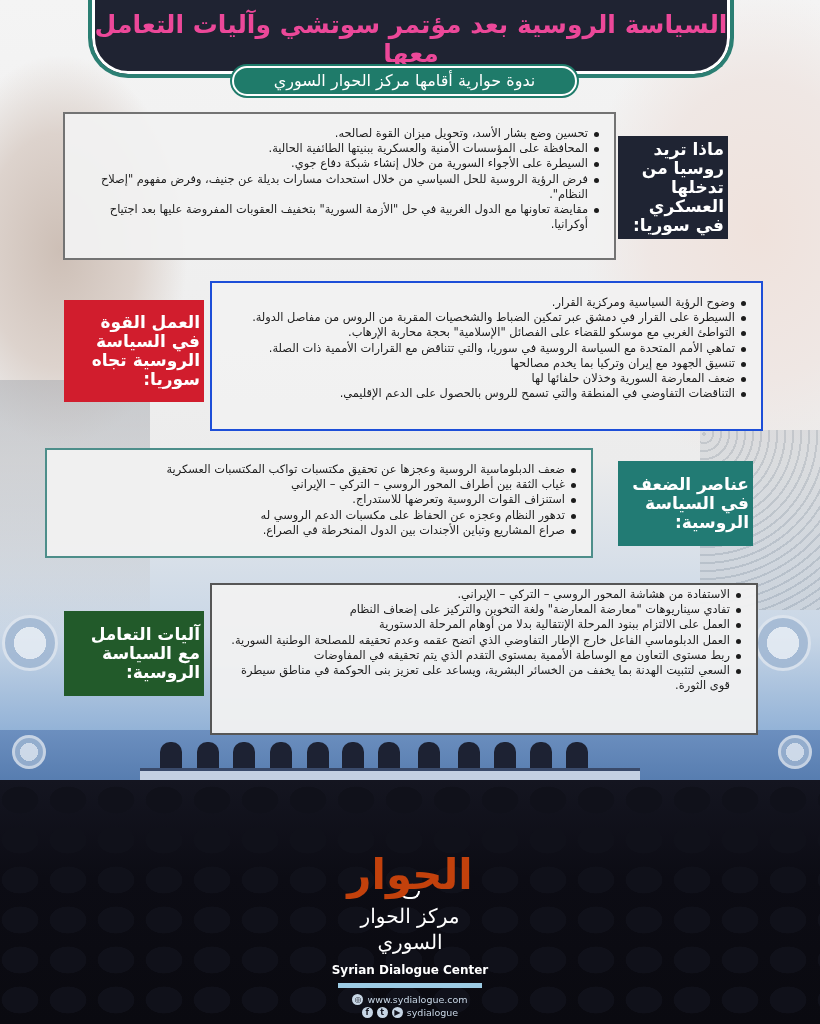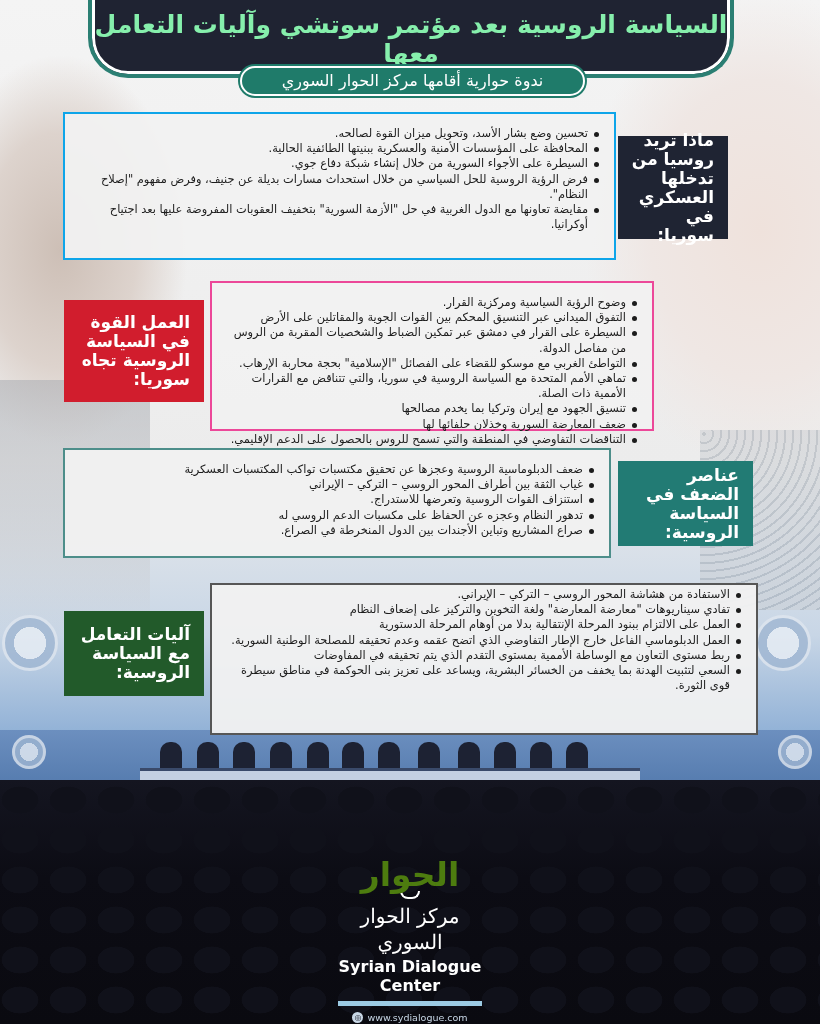--- a/index.html
+++ b/index.html
@@ -51,70 +51,70 @@
 
   
   .header {
     position: absolute; left: 88px; top: -20px; width: 646px; height: 98px;
     background: #1f2332; border: 4px solid #2b7f73; border-top: none;
     border-radius: 0 0 40px 40px;
     box-shadow: 0 0 0 3px #ffffff inset;
   }
   .header-title {
     position: absolute; left: 0; right: 0; top: 30px; text-align: center;
-    color: #86efac; font-size: 25px; font-weight: bold; direction: rtl;
+    color: #ec4899; font-size: 25px; font-weight: bold; direction: rtl;
   }
   .subtitle-pill {
-    position: absolute; left: 240px; top: 66px; width: 345px; height: 30px;
+    position: absolute; left: 232px; top: 66px; width: 345px; height: 30px;
     background: #1f7b6a; border: 2px solid #ffffff; border-radius: 16px;
     box-shadow: 0 0 0 2px #1f7b6a;
     color: #ffffff; text-align: center; line-height: 26px; font-size: 16px; direction: rtl;
   }
 
   
   .box {
     position: absolute; background: rgba(241,241,241,0.95);
     direction: rtl; color: #1c1c1c; font-size: 11.4px; line-height: 15.2px;
     padding: 12px 14px 10px 16px;
   }
   .box ul { list-style: none; }
   .box li { position: relative; padding-right: 12px; }
   .box li::before {
     content: ""; position: absolute; right: 1px; top: 6px; width: 5px; height: 5px;
     border-radius: 50%; background: #1c1c1c;
   }
-  .box1 { left: 63px; top: 112px; width: 553px; height: 148px; border: 2px solid #0ea5e9; }
-  .box2 { left: 210px; top: 281px; width: 444px; height: 150px; border: 2px solid #ec4899; }
-  .box3 { left: 63px; top: 448px; width: 548px; height: 110px; border: 2px solid #4d8e8a; padding-top: 12px; }
+  .box1 { left: 63px; top: 112px; width: 553px; height: 148px; border: 2px solid #737373; }
+  .box2 { left: 210px; top: 281px; width: 553px; height: 150px; border: 2px solid #1d4ed8; }
+  .box3 { left: 45px; top: 448px; width: 548px; height: 110px; border: 2px solid #4d8e8a; padding-top: 12px; }
   .box4 { left: 210px; top: 583px; width: 548px; height: 152px; border: 2px solid #565656; padding-top: 2px; }
 
   .label {
     position: absolute; direction: rtl; color: #ffffff; font-weight: bold;
-    font-size: 17px; line-height: 19px; padding: 0 14px 0 8px;
+    font-size: 17px; line-height: 19px; padding: 0 4px 0 8px;
     display: flex; flex-direction: column; justify-content: center;
   }
   .label1 { left: 618px; top: 136px; width: 110px; height: 103px; background: #1f2433; }
   .label2 { left: 64px; top: 300px; width: 140px; height: 102px; background: #d11d2d; }
   .label3 { left: 618px; top: 461px; width: 135px; height: 85px; background: #227b74; font-weight: bold; }
   .label4 { left: 64px; top: 611px; width: 140px; height: 85px; background: #225a2a; }
 
   
   .footer {
     position: absolute; left: 330px; top: 855px; width: 160px; text-align: center; color: #ffffff;
   }
   .logo-mark {
-    font-size: 33px; font-weight: bold; letter-spacing: 1px; color: #4d7c0f; direction: rtl;
+    font-size: 42px; font-weight: bold; letter-spacing: 1px; color: #c2410c; direction: rtl;
     font-family: "DejaVu Sans", sans-serif; line-height: 40px;
   }
   .logo-bubble {
     width: 20px; height: 8px; margin: -4px auto 4px; border: 2px solid #fff; border-top: none;
     border-radius: 0 0 10px 10px;
   }
   .logo-calligraphy { font-size: 20px; font-family: "DejaVu Serif", serif; direction: rtl; line-height: 26px; margin-top: 4px; }
-  .logo-en { font-size: 16px; font-weight: bold; margin-top: 2px; }
+  .logo-en { font-size: 12px; font-weight: bold; margin-top: 8px; }
   .logo-bar { height: 5px; background: #9ccbe4; margin: 6px 8px 6px; }
   .footer-link { font-size: 9.5px; color: #c8d7e6; display: flex; align-items: center; justify-content: center; gap: 4px; margin-top: 2px; }
   .ico {
     display: inline-flex; width: 11px; height: 11px; border-radius: 50%; background: #c8d7e6; color: #14151f;
     font-size: 8px; align-items: center; justify-content: center; font-weight: bold;
   }
 </style>
 </head>
 <body>
 
@@ -155,21 +155,20 @@
     <li>مقايضة تعاونها مع الدول الغربية في حل "الأزمة السورية" بتخفيف العقوبات المفروضة عليها بعد اجتياح أوكرانيا.</li>
   </ul>
 </div>
 <div class="label label1">
   <span>ماذا تريد روسيا من تدخلها العسكري في سوريا:</span>
 </div>
 
 <div class="box box2">
   <ul>
     <li>وضوح الرؤية السياسية ومركزية القرار.</li>
-    <li>التفوق الميداني عبر التنسيق المحكم بين القوات الجوية والمقاتلين على الأرض</li>
     <li>السيطرة على القرار في دمشق عبر تمكين الضباط والشخصيات المقربة من الروس من مفاصل الدولة.</li>
     <li>التواطئ الغربي مع موسكو للقضاء على الفصائل "الإسلامية" بحجة محاربة الإرهاب.</li>
     <li>تماهي الأمم المتحدة مع السياسة الروسية في سوريا، والتي تتناقض مع القرارات الأممية ذات الصلة.</li>
     <li>تنسيق الجهود مع إيران وتركيا بما يخدم مصالحها</li>
     <li>ضعف المعارضة السورية وخذلان حلفائها لها</li>
     <li>التناقضات التفاوضي في المنطقة والتي تسمح للروس بالحصول على الدعم الإقليمي.</li>
   </ul>
 </div>
 <div class="label label2">
   <span>العمل القوة في السياسة الروسية تجاه سوريا:</span>

